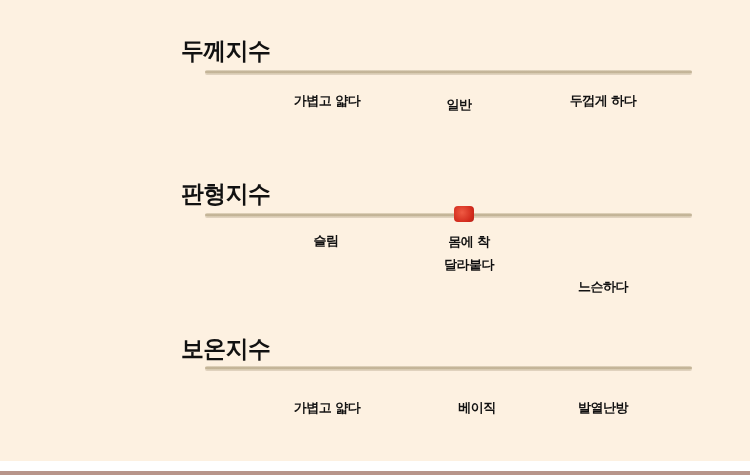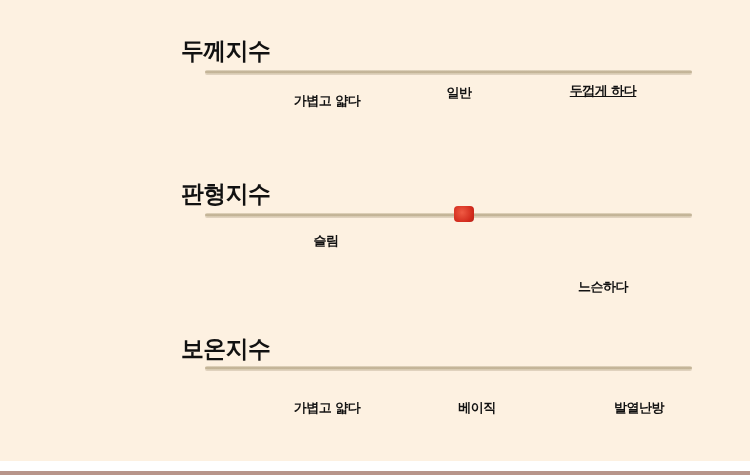--- a/index.html
+++ b/index.html
@@ -31,36 +31,38 @@
       transform: translateX(-50%);
     }
   </style>
 </head>
 <body>
 
 <div class="section" style="top:0;">
   <div class="title" style="top:35px;">두께지수</div>
   <div class="track" style="top:70px;"></div>
   <div class="label" style="left:327px; top:89px;">가볍고 얇다</div>
-  <div class="label" style="left:459px; top:81px;">일반</div>
-  <div class="label" style="left:603px; top:79px;text-decoration:underline;">두껍게 하다</div>
+  <div class="label" style="left:459px; top:93px;">일반</div>
+  <div class="label" style="left:603px; top:89px;">두껍게 하다</div>
 </div>
 
 <div class="section" style="top:0;">
   <div class="title" style="top:178px;">판형지수</div>
   <div class="track" style="top:213px;"></div>
   <div class="marker" style="left:464px; top:206px;"></div>
   <div class="label" style="left:326px; top:229px;">슬림</div>
   <div class="label" style="left:469px; top:230px;">
+    <div>몸에 착</div>
+    <div>달라붙다</div>
   </div>
   <div class="label" style="left:603px; top:243px;margin-top:32px;">느슨하다</div>
 </div>
 
 <div class="section" style="top:0;">
   <div class="title" style="top:333px;">보온지수</div>
   <div class="track" style="top:366px;"></div>
   <div class="label" style="left:327px; top:396px;">가볍고 얇다</div>
   <div class="label" style="left:477px; top:396px;">베이직</div>
-  <div class="label" style="left:603px; top:396px;margin-left:36px;">발열난방</div>
+  <div class="label" style="left:603px; top:396px;">발열난방</div>
 </div>
 
 <div class="bg-bottom-white"></div>
 <div class="bg-bottom-bar"></div>
 
 </body></html>

